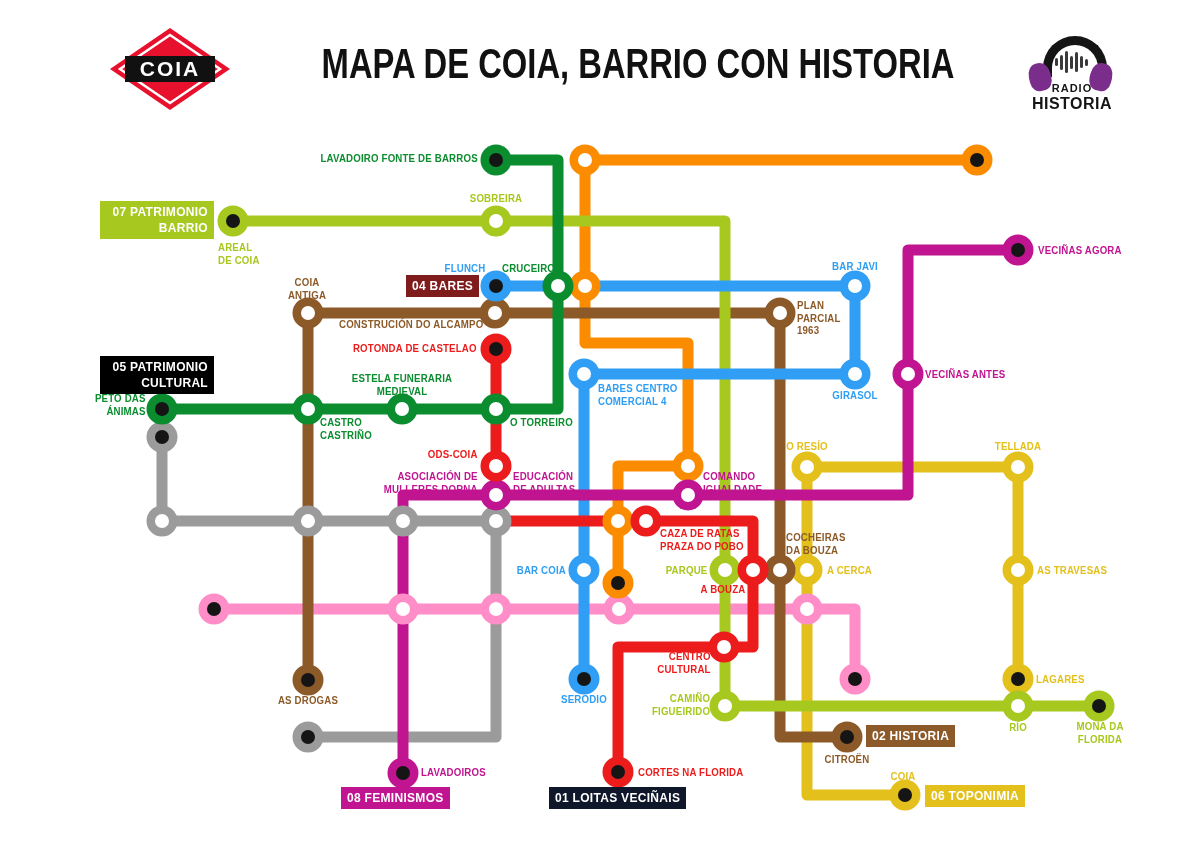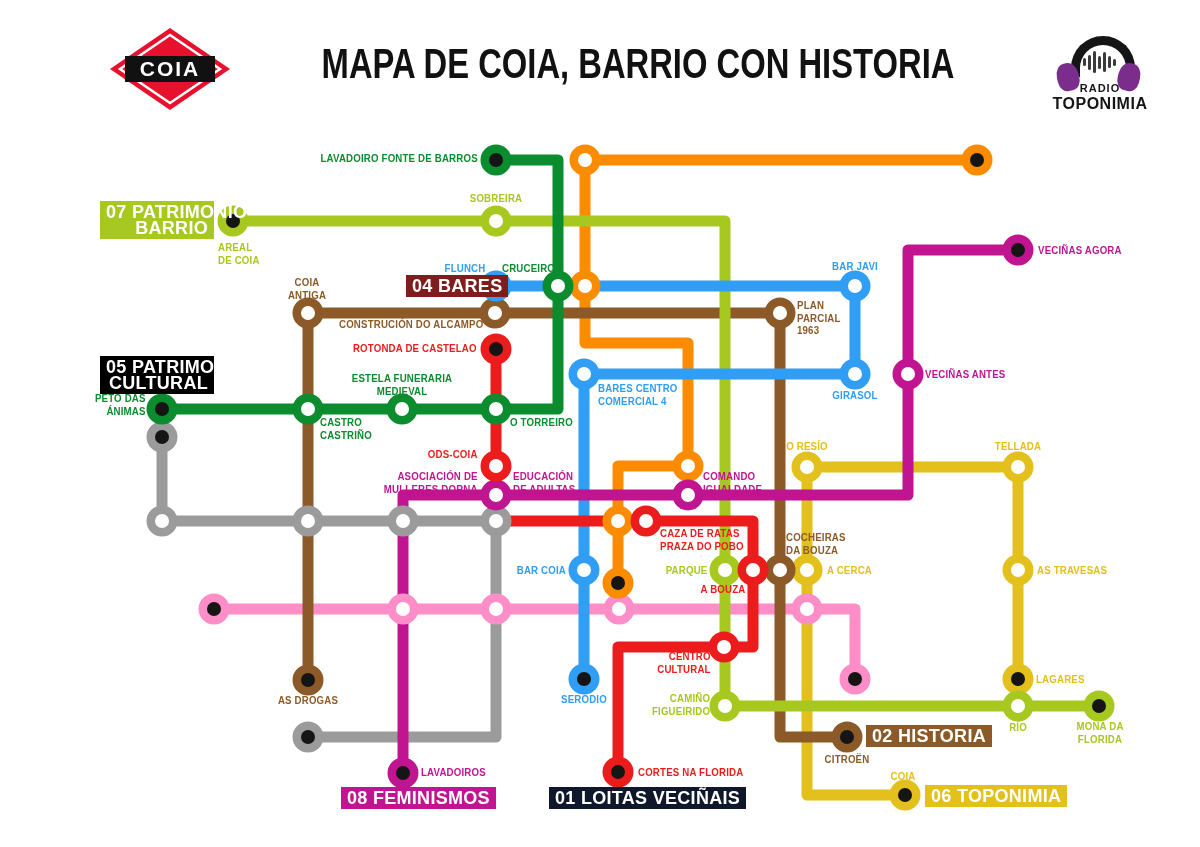--- a/index.html
+++ b/index.html
@@ -4,41 +4,41 @@
 <style>
   html,body{margin:0;padding:0;background:#fff;}
   .canvas{position:relative;width:1200px;height:823px;background:#ffffff;overflow:hidden;
           font-family:"Liberation Sans",sans-serif;}
   #map-svg{position:absolute;left:0;top:0;}
   .title{position:absolute;left:638px;top:40px;transform:translateX(-50%) scaleX(.78);
          white-space:nowrap;font-size:42px;font-weight:bold;color:#111;letter-spacing:0px;}
   
   .coia-logo{position:absolute;left:110px;top:28px;width:120px;height:82px;}
   
-  .radio-logo{position:absolute;left:1050px;top:30px;width:100px;height:90px;}
+  .radio-logo{position:absolute;left:1022px;top:30px;width:100px;height:90px;}
   .rl-arc{position:absolute;left:21px;top:6px;width:46px;height:32px;border:9px solid #151515;
           border-bottom:none;border-radius:40px 40px 0 0;}
   .rl-mitten{position:absolute;width:22px;height:28px;background:#7b2d8b;border-radius:45% 45% 40% 40%;}
   .rl-mitten.left{left:7px;top:33px;transform:rotate(-14deg);}
   .rl-mitten.right{left:68px;top:33px;transform:rotate(14deg);}
   .rl-wave{position:absolute;left:30px;top:20px;width:38px;height:24px;display:flex;
            align-items:center;justify-content:center;gap:2px;}
   .rl-wave i{display:block;width:3px;background:#3a3a3a;border-radius:2px;}
   .rl-radio{position:absolute;left:0;top:52px;width:100%;text-align:center;
             font-size:11px;font-weight:bold;color:#151515;letter-spacing:1px;}
   .rl-manoplas{position:absolute;left:0;top:65px;width:100%;text-align:center;
                font-size:16px;font-weight:bold;color:#151515;letter-spacing:.5px;}
   
   .lbl{position:absolute;font-size:11px;line-height:12.5px;font-weight:bold;
        letter-spacing:.2px;white-space:nowrap;}
   .lbl.a-left{transform-origin:0 0;transform:scaleX(.88);text-align:left;}
   .lbl.a-right{transform-origin:100% 0;transform:scaleX(.88);text-align:right;}
   .lbl.a-center{transform:translateX(-50%) scaleX(.88);text-align:center;}
   
-  .badge{position:absolute;color:#fff;font-size:18px;line-height:16px;font-weight:bold;
+  .badge{position:absolute;color:#fff;font-size:12px;line-height:16px;font-weight:bold;
          padding:3px 6px;letter-spacing:.3px;white-space:nowrap;}
   .badge.a-right{text-align:right;}
 </style>
 </head>
 <body>
 
 <div class="canvas">
 
   <div class="coia-logo">
     <svg width="120" height="82" viewBox="0 0 120 82">
@@ -58,21 +58,21 @@
         <i style="height:15px"></i>
         <i style="height:22px"></i>
       <i style="height:13px"></i>
         <i style="height:20px"></i>
         <i style="height:12px"></i>
         <i style="height:7px"></i>
     </span>
     <span class="rl-mitten left"></span>
     <span class="rl-mitten right"></span>
     <div class="rl-radio">RADIO</div>
-    <div class="rl-manoplas">TOPONIMIA</div>
+    <div class="rl-manoplas">HISTORIA</div>
   </div>
 
   <svg id="map-svg" width="1200" height="847" viewBox="0 0 1200 847">
       <polyline points="162,437 162,521 496,521 496,737 308,737" fill="none" stroke="#9b9b9b" stroke-width="11" stroke-linejoin="round"></polyline>
       <polyline points="214,609 855,609 855,679" fill="none" stroke="#ff8dc7" stroke-width="11" stroke-linejoin="round"></polyline>
       <polyline points="977,160 585,160 585,343 688,343 688,466 618,466 618,583" fill="none" stroke="#fb8c00" stroke-width="11" stroke-linejoin="round"></polyline>
       <polyline points="905,795 807,795 807,467 1018,467 1018,679" fill="none" stroke="#e3c01b" stroke-width="11" stroke-linejoin="round"></polyline>
       <polyline points="308,680 308,313 780,313 780,737 847,737" fill="none" stroke="#8c5a28" stroke-width="11" stroke-linejoin="round"></polyline>
       <polyline points="233,221 725,221 725,706 1099,706" fill="none" stroke="#a7c81e" stroke-width="11" stroke-linejoin="round"></polyline>
       <polyline points="162,409 558,409 558,160 496,160" fill="none" stroke="#0b8c2f" stroke-width="11" stroke-linejoin="round"></polyline>

